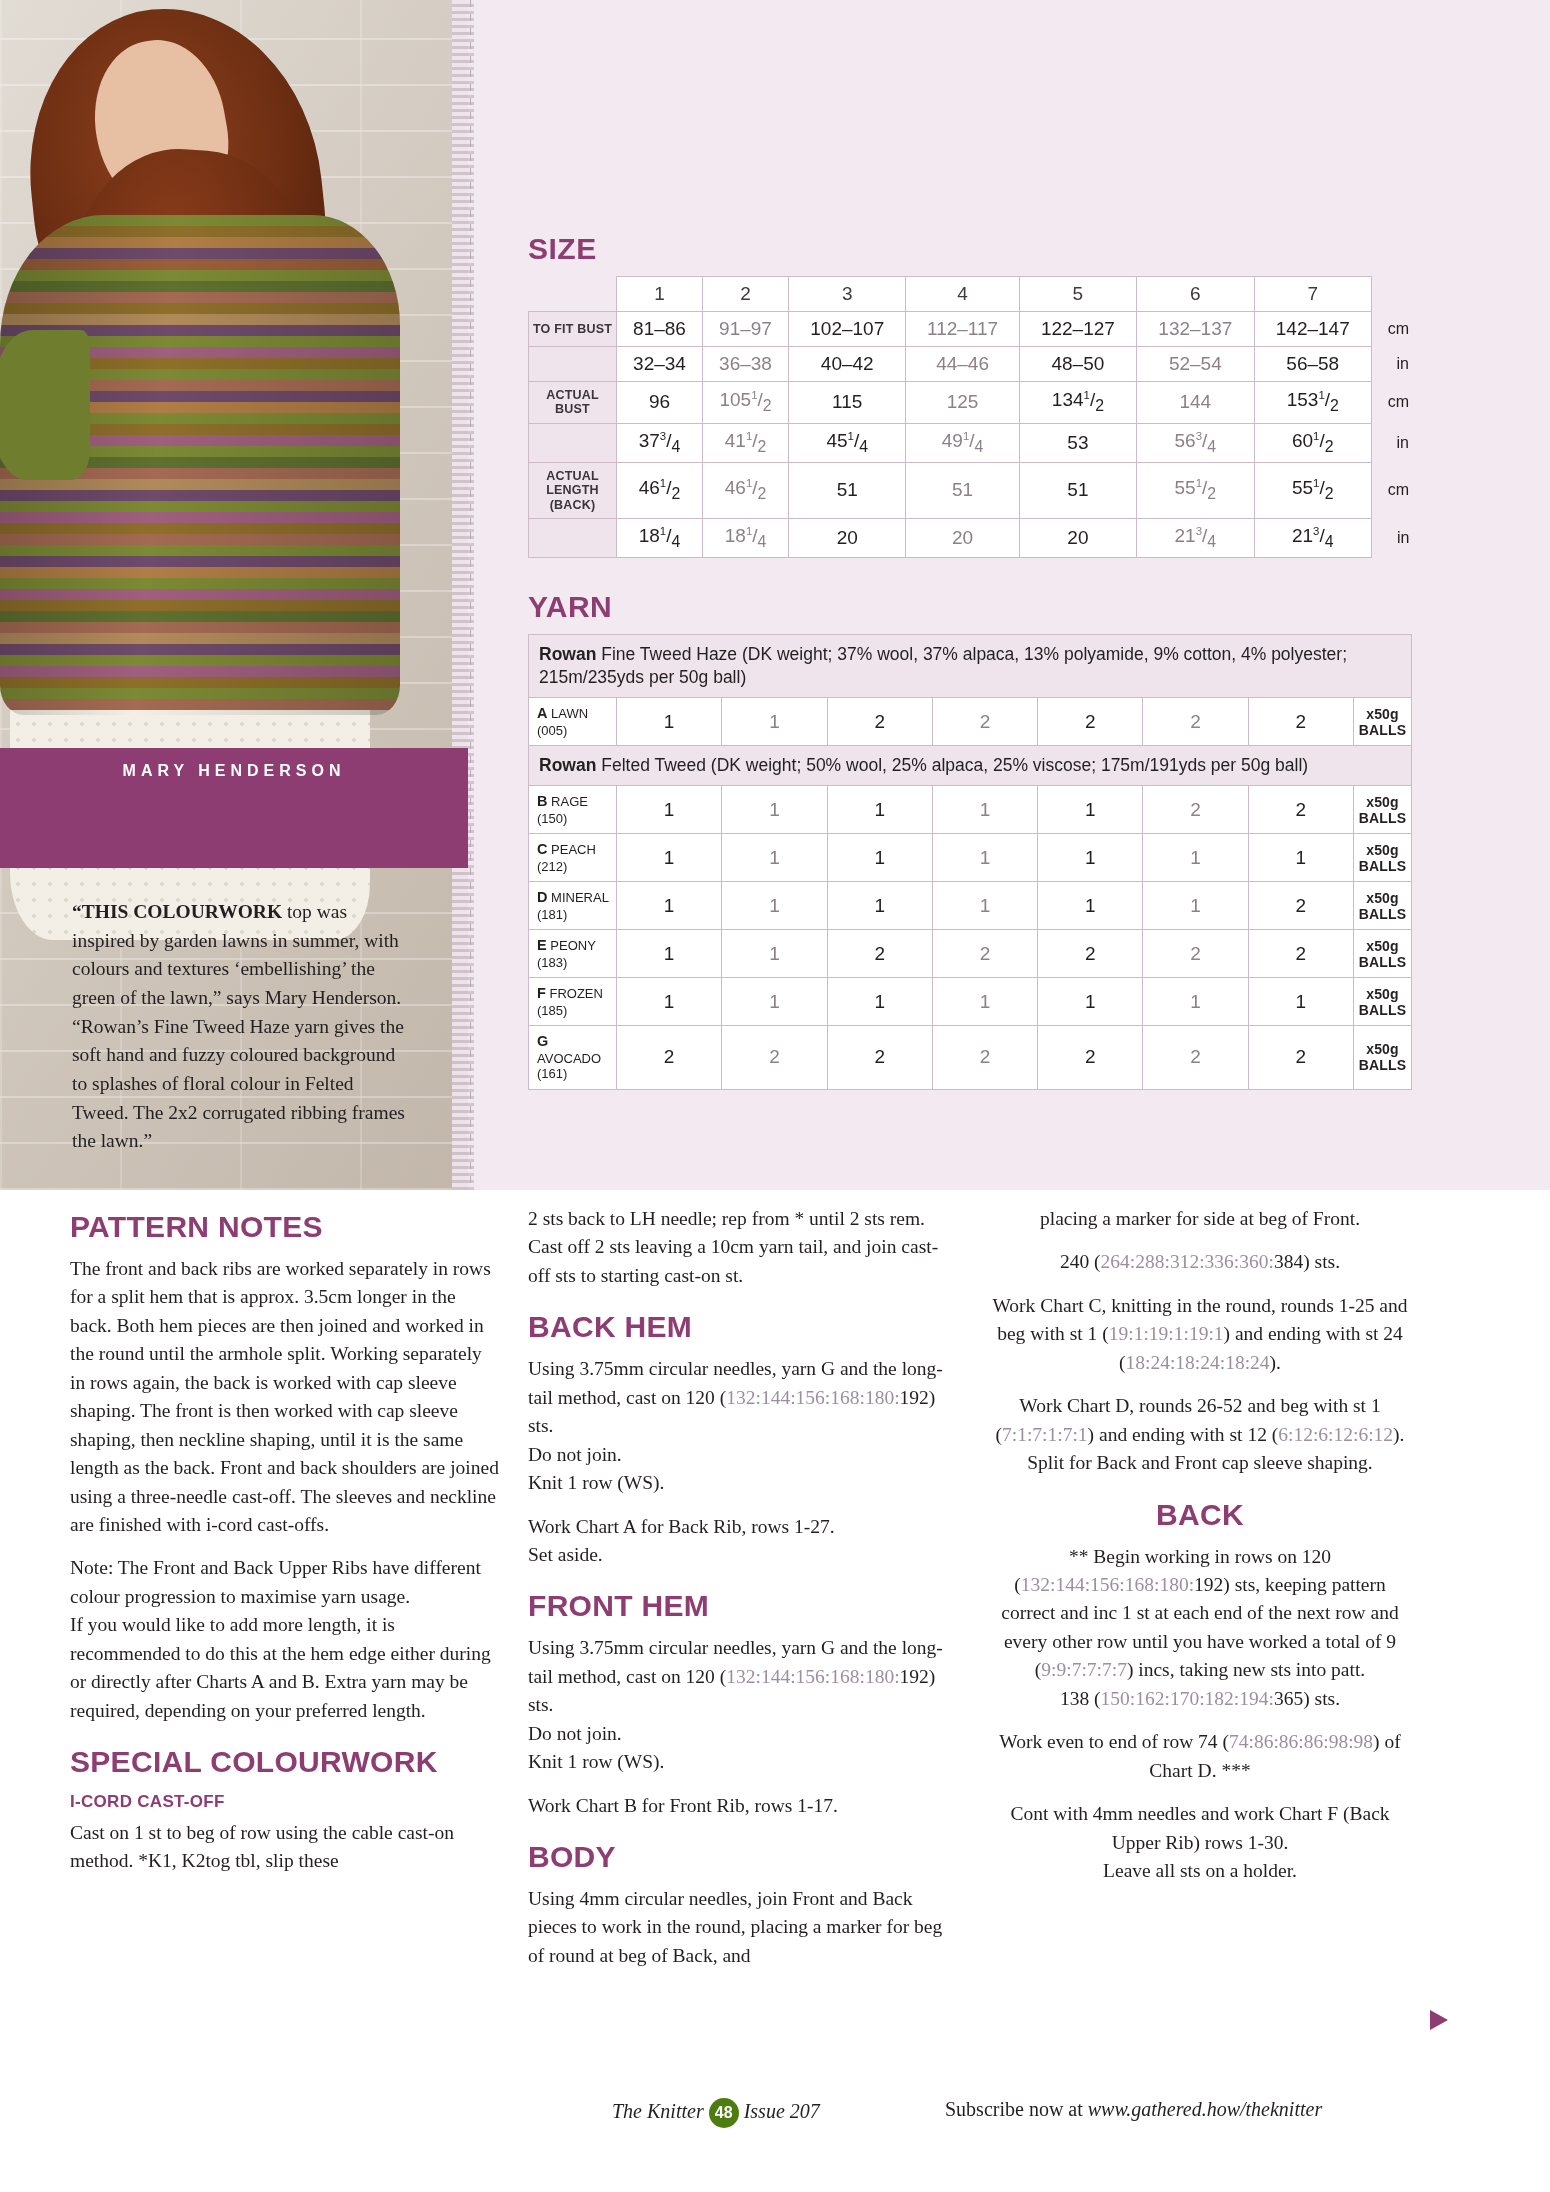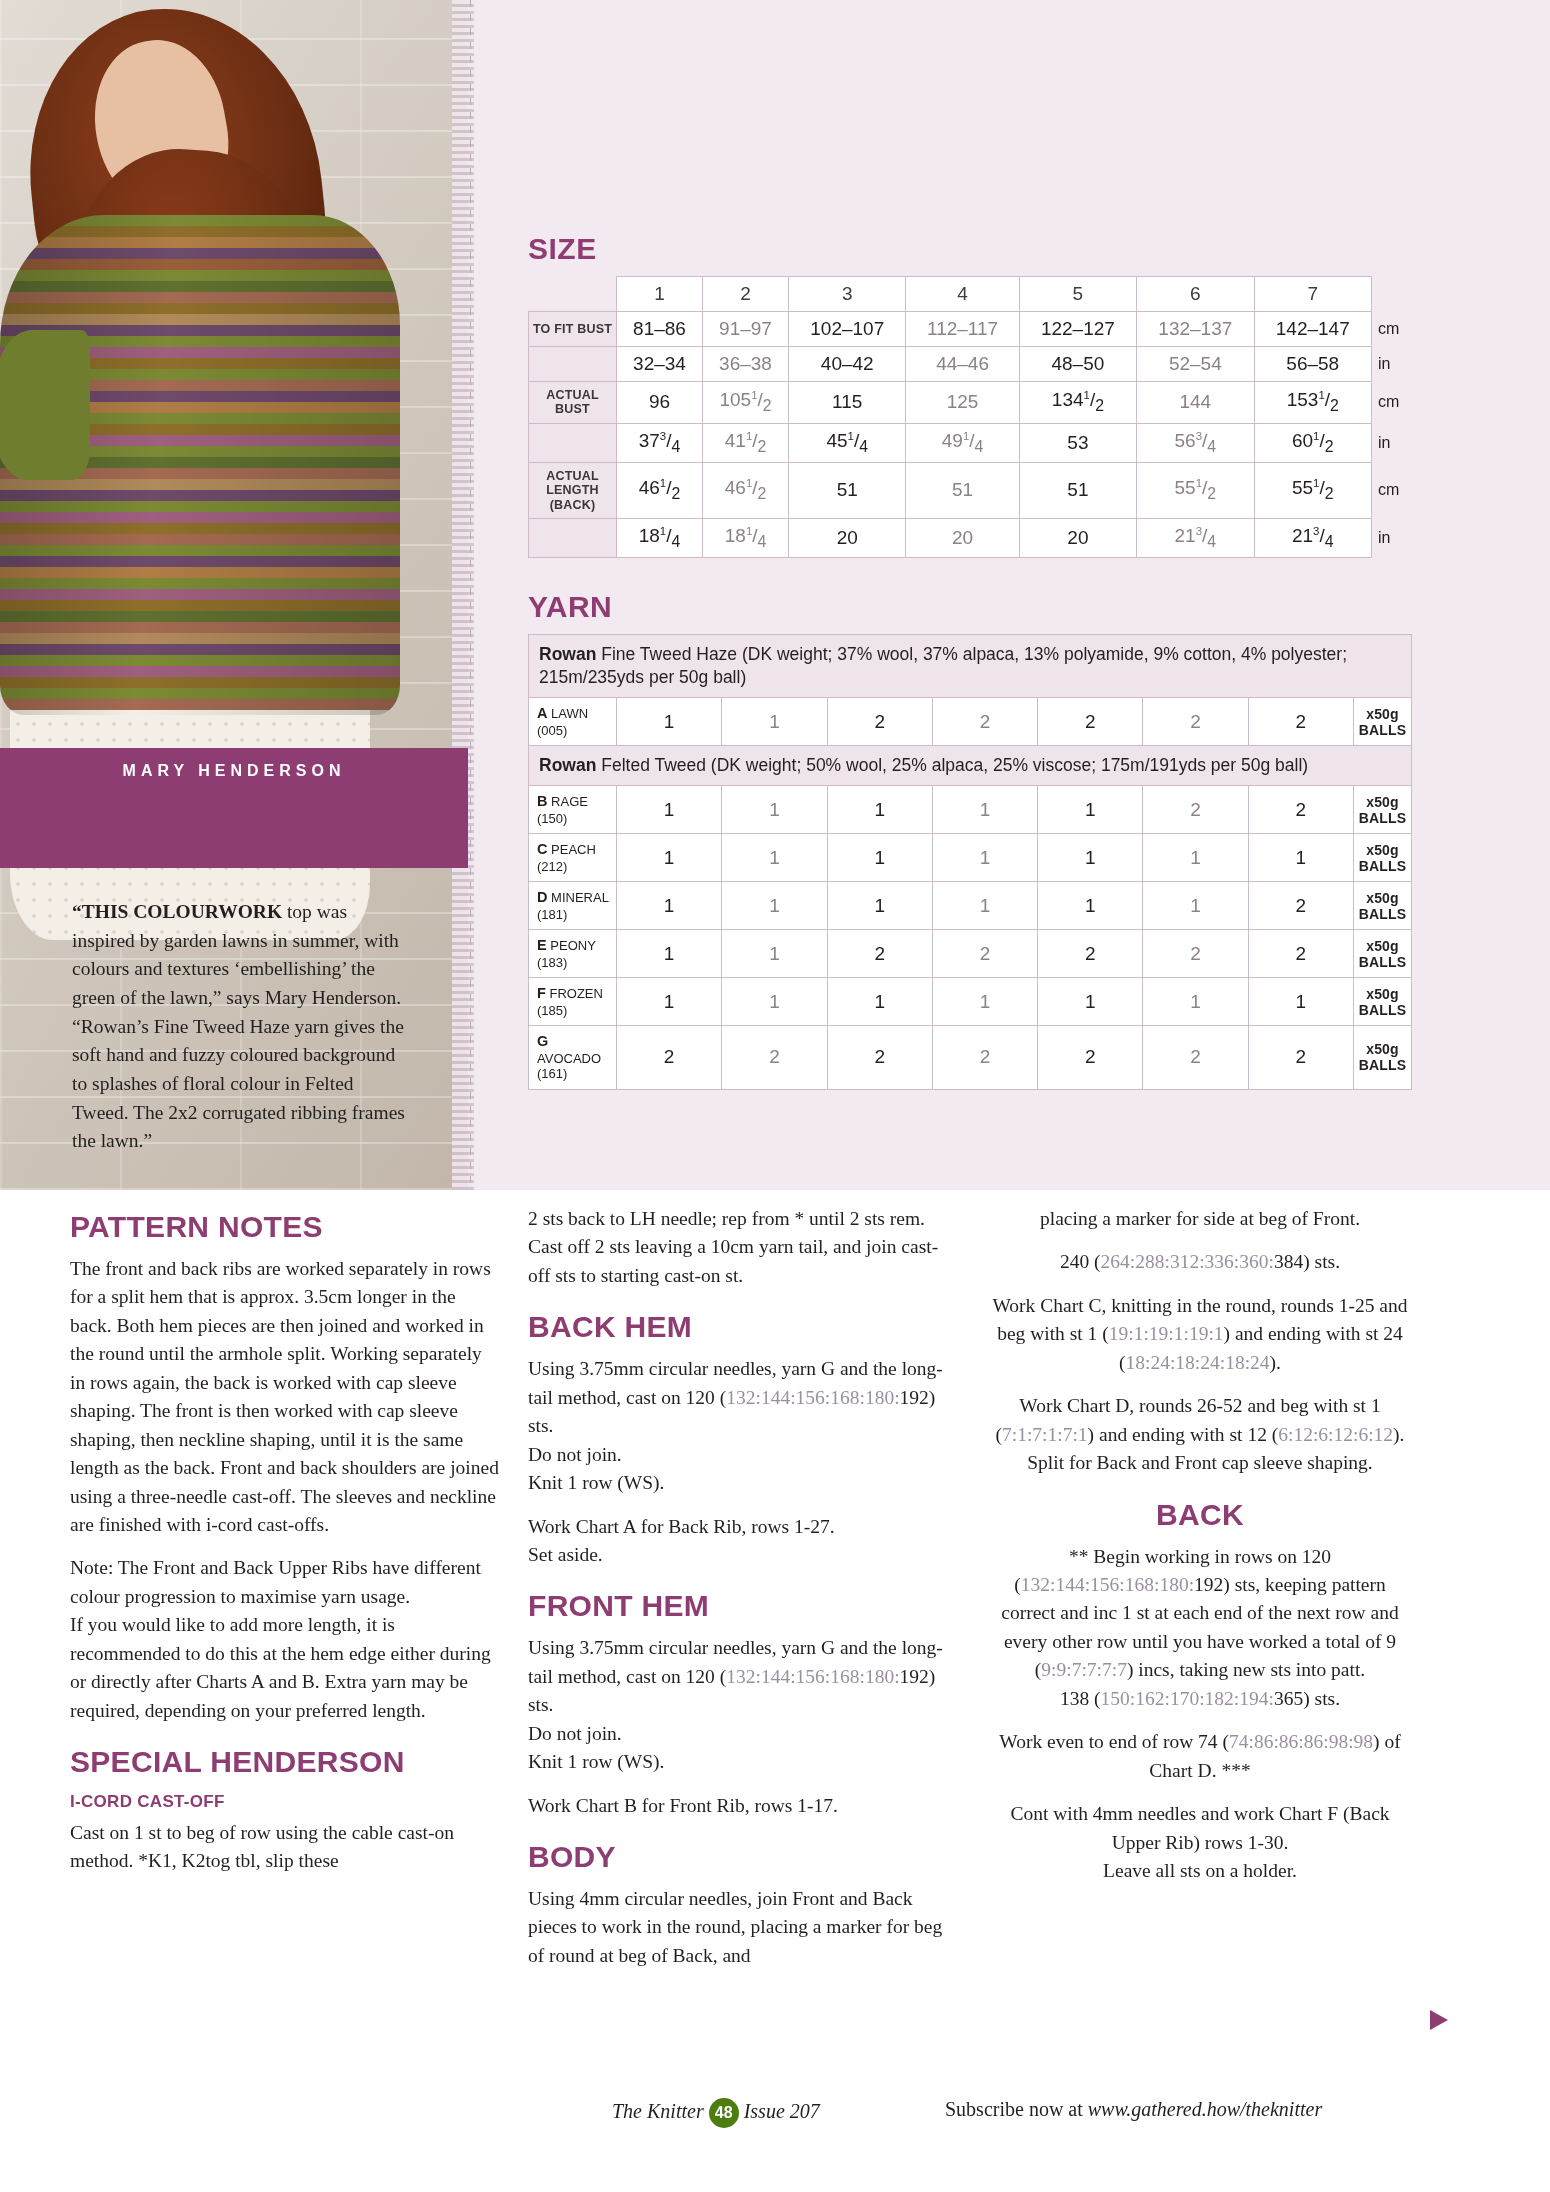--- a/index.html
+++ b/index.html
@@ -111,21 +111,21 @@
     border:1px solid #cdbcc8;
     font-family:"Liberation Sans", sans-serif;
     text-align:center; font-size:19px; padding:6px 2px; color:#231f20;
     background:#fff;
   }
   .sizetable .hdr { font-size:19px; color:#3f3a3d; }
   .sizetable .lbl {
     background:#efe4ec; font-size:12.5px; font-weight:700; line-height:1.15;
     width:88px; color:#3b353a; letter-spacing:.2px;
   }
-  .sizetable .unit { border:none; background:transparent; font-size:16px; width:40px; text-align:left; padding-left:6px;}
+  .sizetable .unit { border:none; background:transparent; font-size:16px; width:40px; text-align:right; padding-left:6px;}
   .sizetable .alt { color:#8b8288; }
   .sizetable .nob { border:none; background:transparent; }
   sup { font-size:60%; }
 
   .yarnblock { position:absolute; left:528px; top:590px; width:884px; }
   .yarnhead {
     background:#efe4ec; border:1px solid #cdbcc8; border-bottom:none;
     font-family:"Liberation Sans", sans-serif; font-size:17.5px;
     padding:8px 10px; line-height:1.32;
   }
@@ -434,21 +434,21 @@
       </table>
   </div>
 
   <div class="body3">
 
     <div class="col col1">
       <h3 class="sub">PATTERN NOTES</h3>
       <p>The front and back ribs are worked separately in rows for a split hem that is approx. 3.5cm longer in the back. Both hem pieces are then joined and worked in the round until the armhole split. Working separately in rows again, the back is worked with cap sleeve shaping. The front is then worked with cap sleeve shaping, then neckline shaping, until it is the same length as the back. Front and back shoulders are joined using a three-needle cast-off. The sleeves and neckline are finished with i-cord cast-offs.</p>
       <p class="n">Note: The Front and Back Upper Ribs have different colour progression to maximise yarn usage.</p>
       <p>If you would like to add more length, it is recommended to do this at the hem edge either during or directly after Charts A and B. Extra yarn may be required, depending on your preferred length.</p>
-      <h3 class="sub">SPECIAL HENDERSON</h3>
+      <h3 class="sub">SPECIAL COLOURWORK</h3>
       <h4 class="subsub">I-CORD CAST-OFF</h4>
       <p>Cast on 1 st to beg of row using the cable cast-on method. *K1, K2tog tbl, slip these</p>
     </div>
 
     <div class="col col2">
       <p>2 sts back to LH needle; rep from * until 2 sts rem. Cast off 2 sts leaving a 10cm yarn tail, and join cast-off sts to starting cast-on st.</p>
 
       <h3 class="sub">BACK HEM</h3>
       <p class="n">
         <span>Using 3.75mm circular needles, yarn G and the long-tail method, cast on 120 (</span><span class="grey">132:144:156:168:180:</span><span>192) sts.</span>

